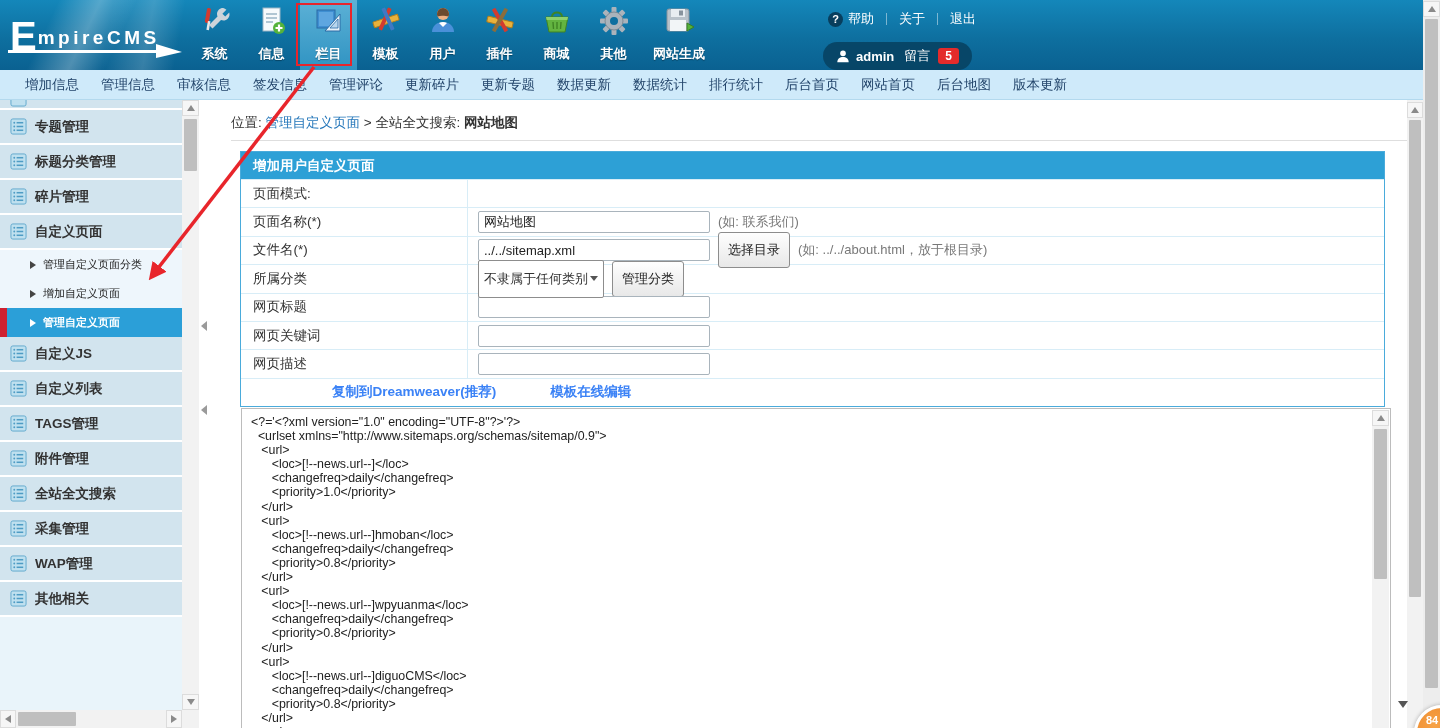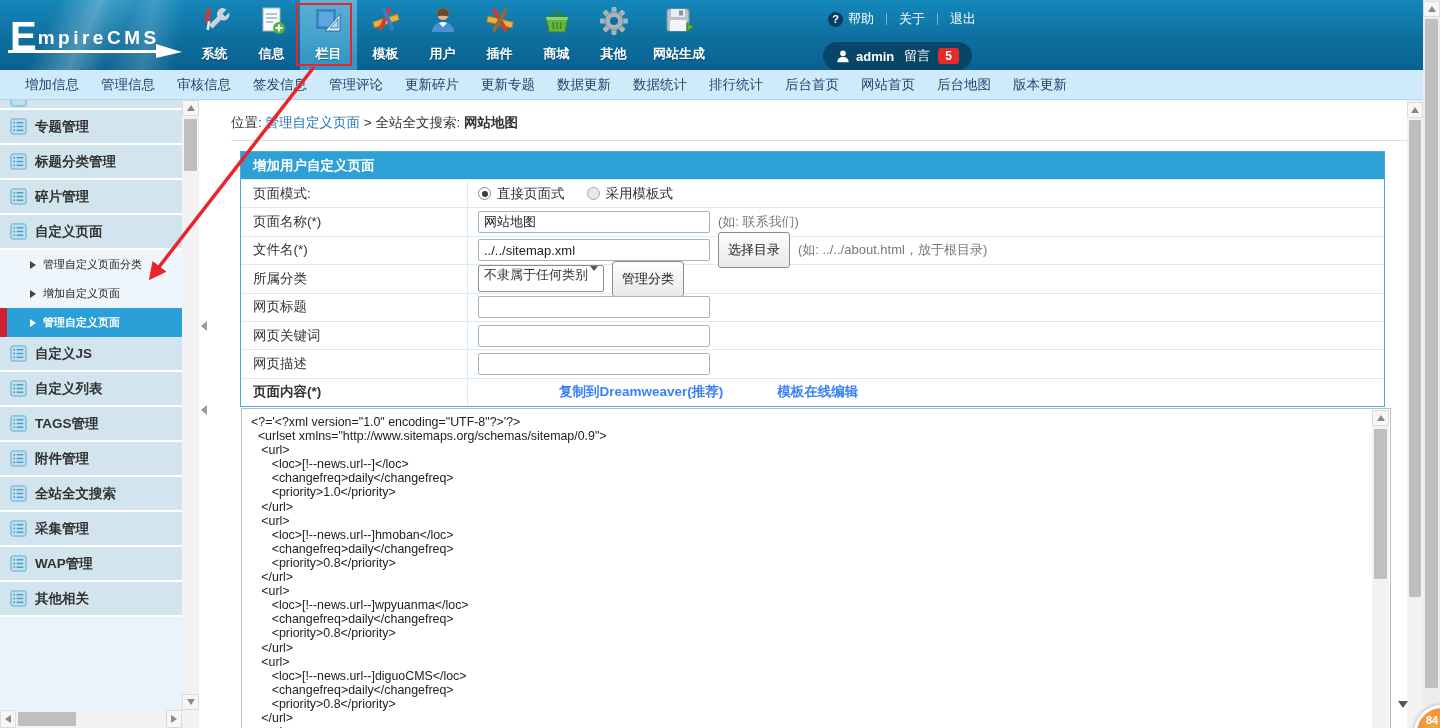--- a/index.html
+++ b/index.html
@@ -83,22 +83,22 @@
   .radio { width:13px; height:13px; border-radius:50%; border:1px solid #8a8a8a; background:#fdfdfd;
     display:inline-flex; align-items:center; justify-content:center; margin-right:6px; cursor:pointer; }
   .radio.checked::after { content:""; width:6px; height:6px; border-radius:50%; background:#3c3c3c; }
   .radio.unchecked { background:#e8e8e8; border-color:#a8a8a8; }
   .radio-label { margin-right:22px; font-size:13.5px; }
   .tinput { width:232px; height:22px; border:1px solid #a9b4bc; border-radius:2px; font-size:13px;
     padding:0 5px; color:#222; background:#fff; font-family:inherit; display:flex; align-items:center; }
   .hint { color:#787878; font-size:13px; margin-left:8px; white-space:nowrap; }
   .btn { height:24px; border:1px solid #8d8d8d; border-radius:3px; background:linear-gradient(180deg,#fefefe,#e8e8e8);
     font-size:13px; color:#222; padding:17px 9px; margin-left:8px; display:inline-flex; align-items:center; cursor:pointer; }
-  .fake-select { width:126px; height:27px; border:1px solid #8d8d8d; border-radius:2px; background:#fff;
-    font-size:13px; display:flex; padding:0 5px; position:relative; cursor:pointer; }
+  .fake-select { width:126px; height:38px; border:1px solid #8d8d8d; border-radius:2px; background:#fff;
+    font-size:13px; display:flex; align-items:center; padding:0 5px; position:relative; cursor:pointer; }
   .sel-caret { position:absolute; right:5px; width:0; height:0; border-left:4px solid transparent;
     border-right:4px solid transparent; border-top:5px solid #555; }
   .tip-plain { color:#222; font-size:13.5px;margin-top:47px; }
   .tip-link { color:#3b82f6; font-weight:bold; font-size:13.5px; cursor:pointer; }
   
   .editor { position:absolute; left:30px; top:308px; width:1150px; height:322px; border:1px solid #bcbcbc;
     background:#fff; overflow:hidden; }
   .editor-text { position:absolute; left:9px; top:6px; right:20px; white-space:pre; font-size:12.4px;
     line-height:14.1px; color:#222; font-family:"Liberation Sans","DejaVu Sans",sans-serif; }
   .editor-scroll { position:absolute; right:1px; top:1px; width:17px; bottom:0; background:#f2f2f2; }
@@ -454,26 +454,20 @@
     <span>全站全文搜索:</span>
     <span class="bc-bold">网站地图</span>
   </div>
   <div class="content-hr"></div>
 
   <div class="form">
     <div class="form-header">增加用户自定义页面</div>
 
     <div class="frow">
       <div class="flabel">页面模式:</div>
-      <div class="fvalue">
-        <span class="radio checked"></span>
-        <span class="radio-label">直接页面式</span>
-        <span class="radio unchecked"></span>
-        <span class="radio-label">采用模板式</span>
-      </div>
     </div>
 
     <div class="frow">
       <div class="flabel">页面名称(*)</div>
       <div class="fvalue">
         <div class="tinput">网站地图</div>
         <span class="hint">(如: 联系我们)</span>
       </div>
     </div>
 
@@ -512,21 +506,20 @@
     </div>
 
     <div class="frow">
       <div class="flabel">网页描述</div>
       <div class="fvalue">
           <div class="tinput"></div>
         </div>
     </div>
 
     <div class="frow">
-      <div class="flabel bold">页面内容(*)</div>
       <div class="fvalue">
         <span class="tip-plain">请将页面内容</span>
         <span class="tip-link">复制到Dreamweaver(推荐)</span>
         <span class="tip-plain">或者使用</span>
         <span class="tip-link">模板在线编辑</span>
         <span class="tip-plain">进行可视化编辑</span>
       </div>
     </div>
   </div>
 

